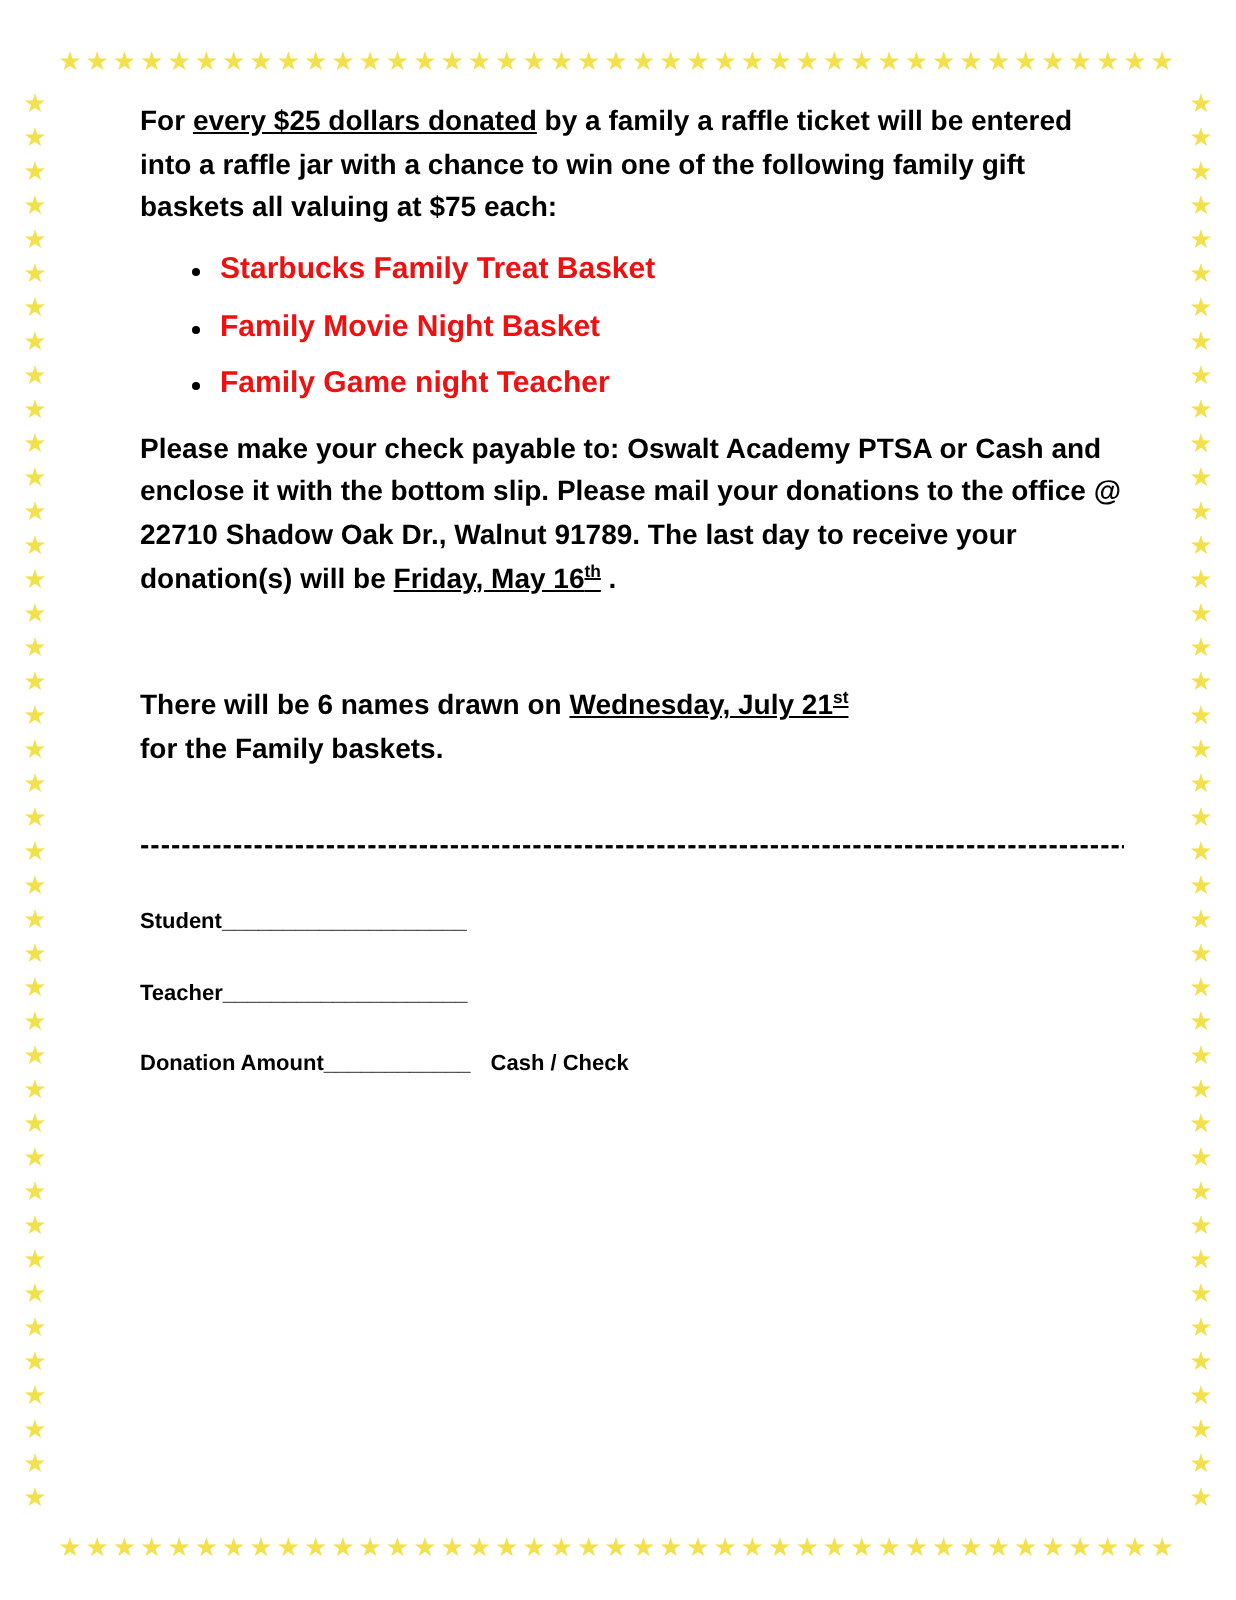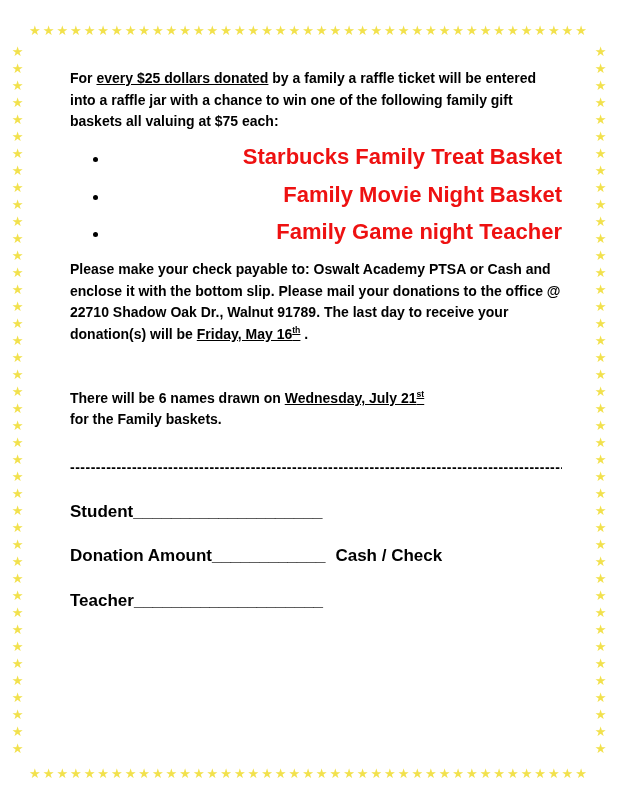--- a/index.html
+++ b/index.html
@@ -30,49 +30,48 @@
     color: var(--star-yellow, #f2e14c);
     font-size: 13px; letter-spacing: 2px;
     writing-mode: vertical-rl; text-orientation: upright;
     overflow: hidden; font-weight: 400; text-align: center;
   }
   .star-col.left { left: 10px; }
   .star-col.right { right: 10px; }
 
   
   .content {
-    position: absolute; left: 70px; top: 68px; width: 492px;
+    position: absolute; left: 70px; top: 50px; width: 492px;
     font-size: 14px; line-height: 1.55;
   }
   p { margin: 0; }
   .u { text-decoration: underline; }
   sup { font-size: 0.62em; vertical-align: super; line-height: 0; text-decoration: underline; }
 
   .intro { margin-bottom: 10px; }
 
   .baskets {
     margin: 8px 0 12px; padding-left: 40px;
     color: var(--basket-red, #ee1111);
-    font-size: 22px; line-height: 1.3;
+    font-size: 15px; line-height: 1.3;
     list-style: disc;
-    text-align: right;
   }
   .baskets li { margin-bottom: 9px; }
   .baskets li::marker { color: #000; font-size: 0.8em; }
 
   .drawing { margin-top: 42px; }
   .contact { margin-top: 64px; }
 
   .divider {
     margin-top: 26px;
     white-space: nowrap; overflow: hidden;
     font-size: 14px; letter-spacing: 0.5px;
   }
 
-  .form { margin-top: 20px; font-size: 17px; }
+  .form { margin-top: 20px; font-size: 11px; }
   .form-line { margin-top: 19px; line-height: 1.5; }
   .options { margin-left: 10px; }
 </style>
 </head>
 <body>
 
 <div class="page">
 
   <div class="star-row top">★★★★★★★★★★★★★★★★★★★★★★★★★★★★★★★★★★★★★★★★★</div>
   <div class="star-col left">★★★★★★★★★★★★★★★★★★★★★★★★★★★★★★★★★★★★★★★★★★★★★★★★★★★</div>
@@ -91,18 +90,18 @@
 
     <p class="para"><span>Please make your check payable to: Oswalt Academy PTSA or Cash and enclose it with the bottom slip. Please mail your donations to the office @ 22710 Shadow Oak Dr., Walnut 91789. The last day to receive your donation(s) will be </span><span class="u"><span>Friday, May 16</span><sup>th</sup></span><span> .</span></p>
 
     <p class="drawing"><span>There will be 6 names drawn on </span><span class="u"><span>Wednesday, July 21</span><sup>st</sup></span><br><span>for the Family baskets.</span></p>
 
 
     <div class="divider">----------------------------------------------------------------------------------------------------</div>
 
     <div class="form">
       <div class="form-line"><span>Student</span><span>____________________</span></div>
+      <div class="form-line"><span>Teacher</span><span>____________________</span></div>
       <div class="form-line"><span>Donation Amount</span><span>____________</span><span class="options">Cash / Check</span></div>
-      <div class="form-line"><span>Teacher</span><span>____________________</span></div>
     </div>
 
   </div>
 </div>
 
 </body></html>

